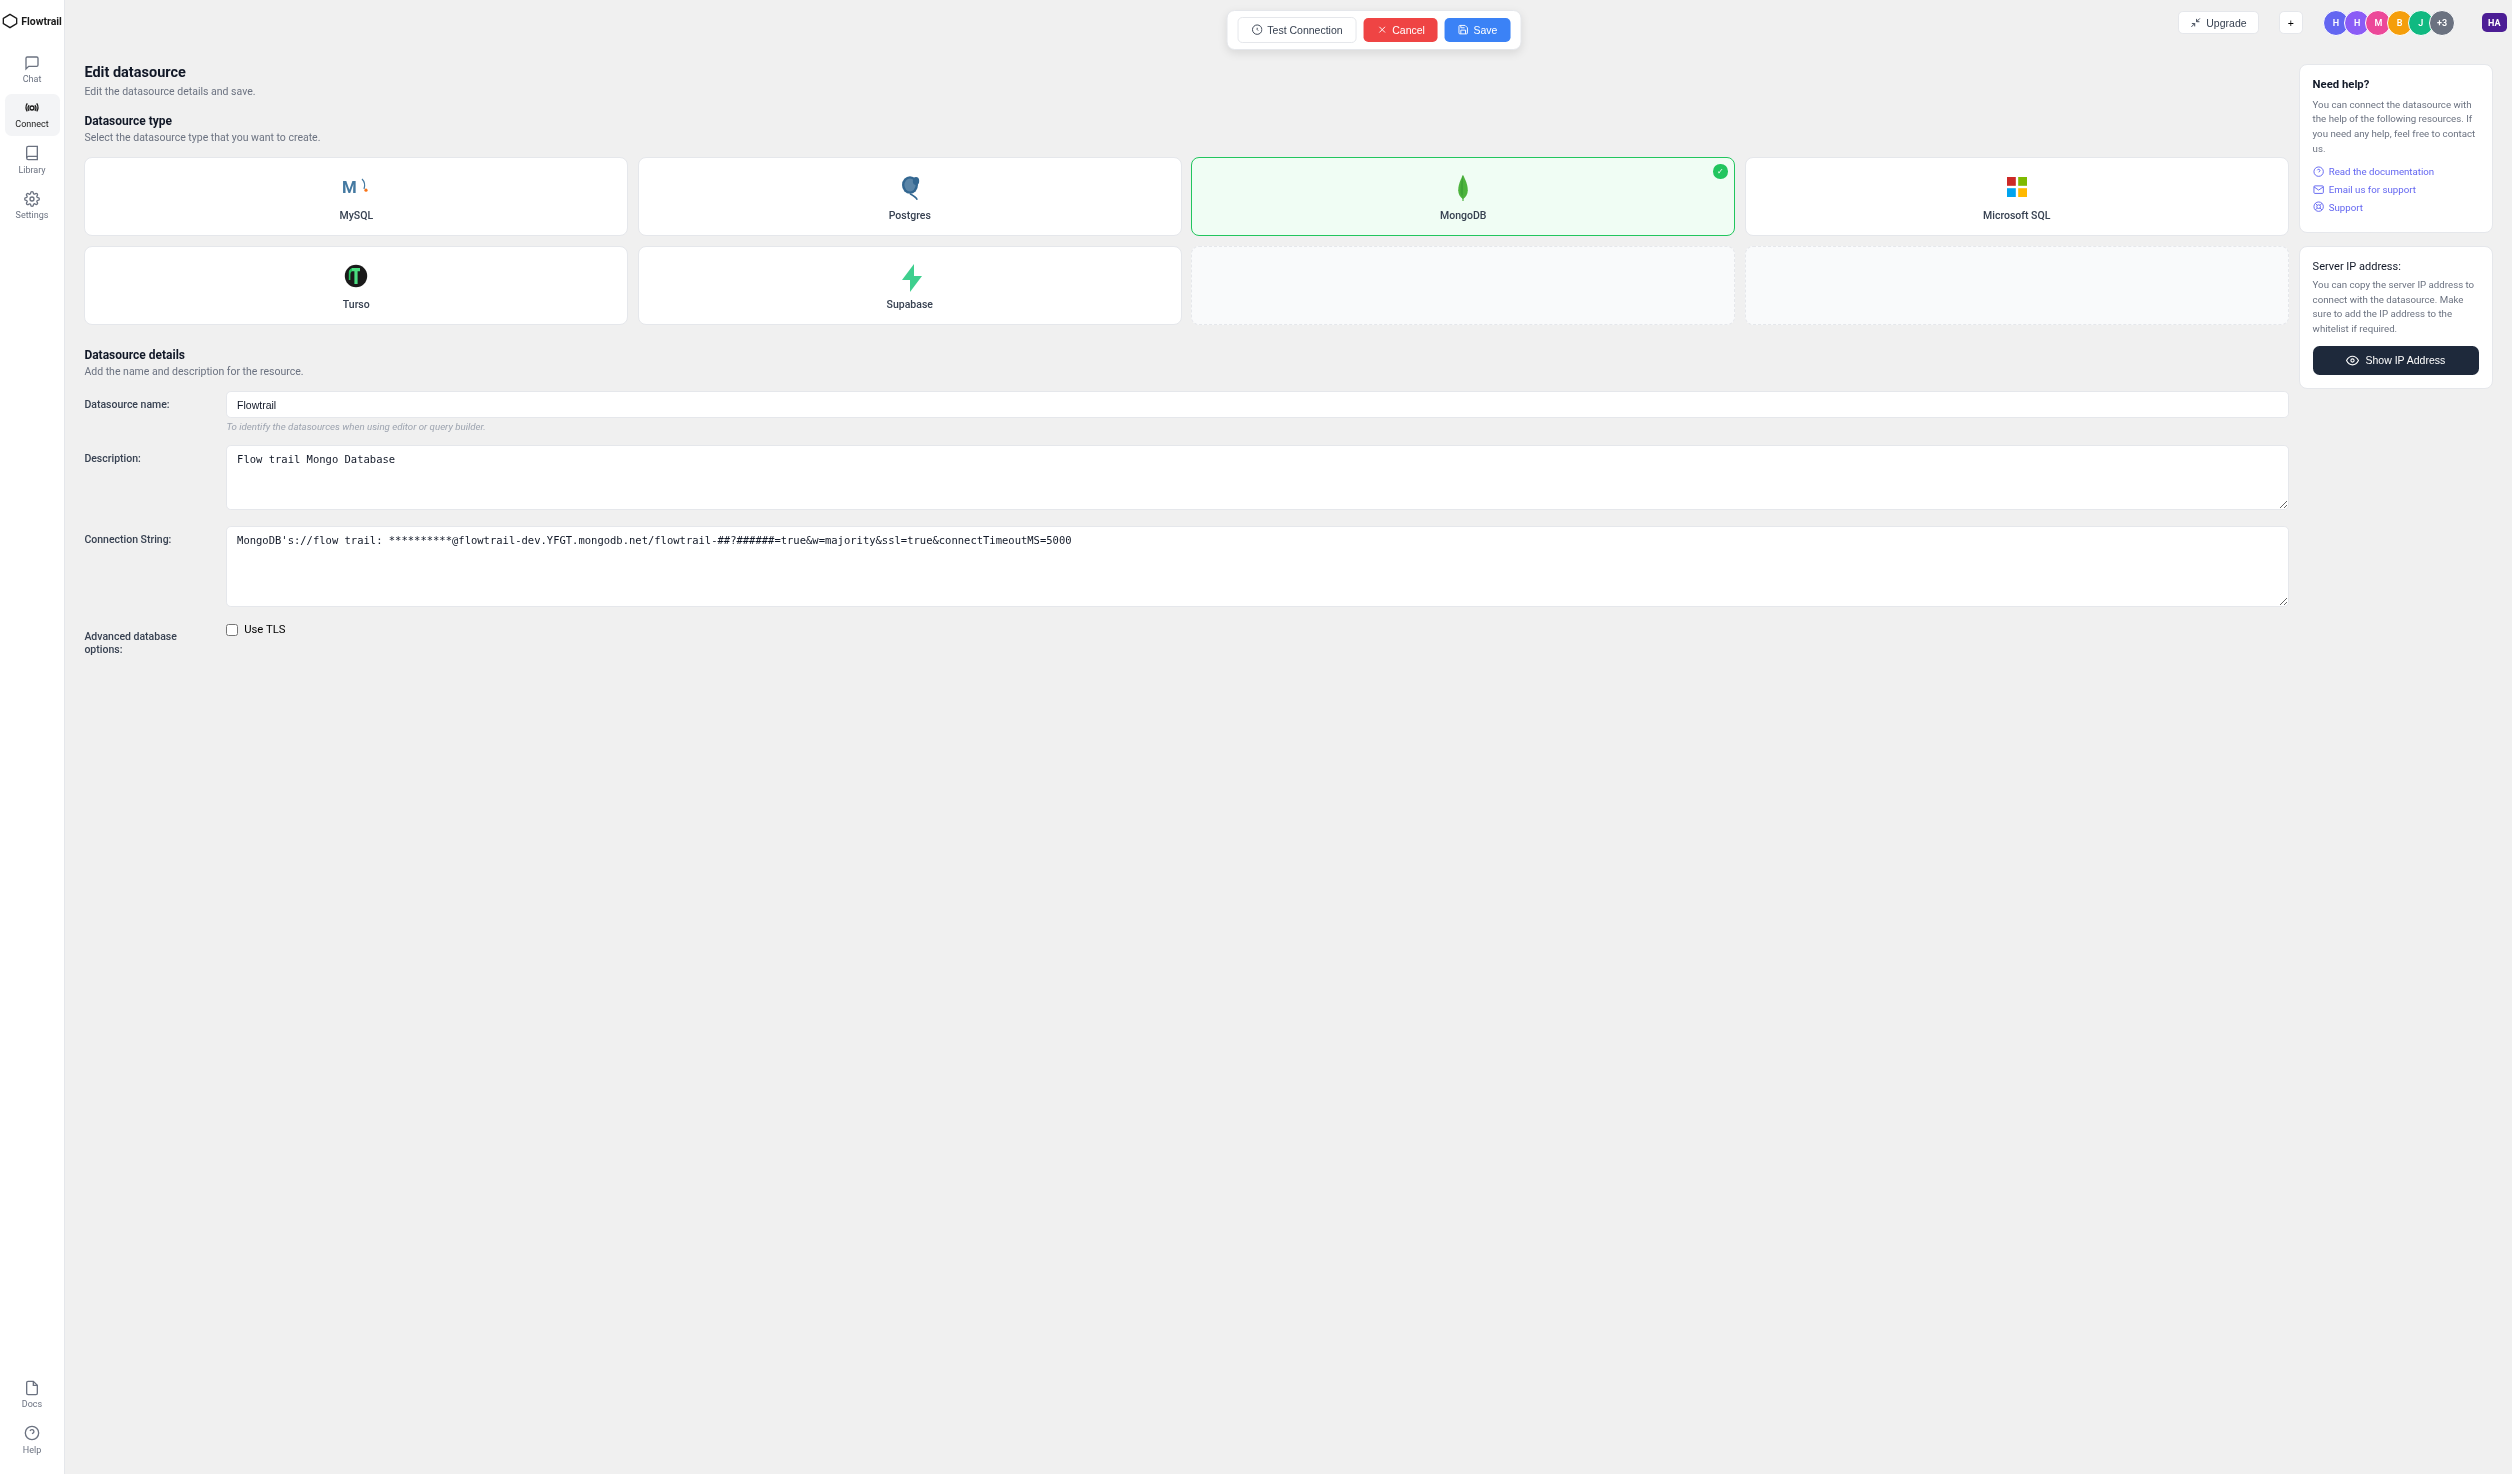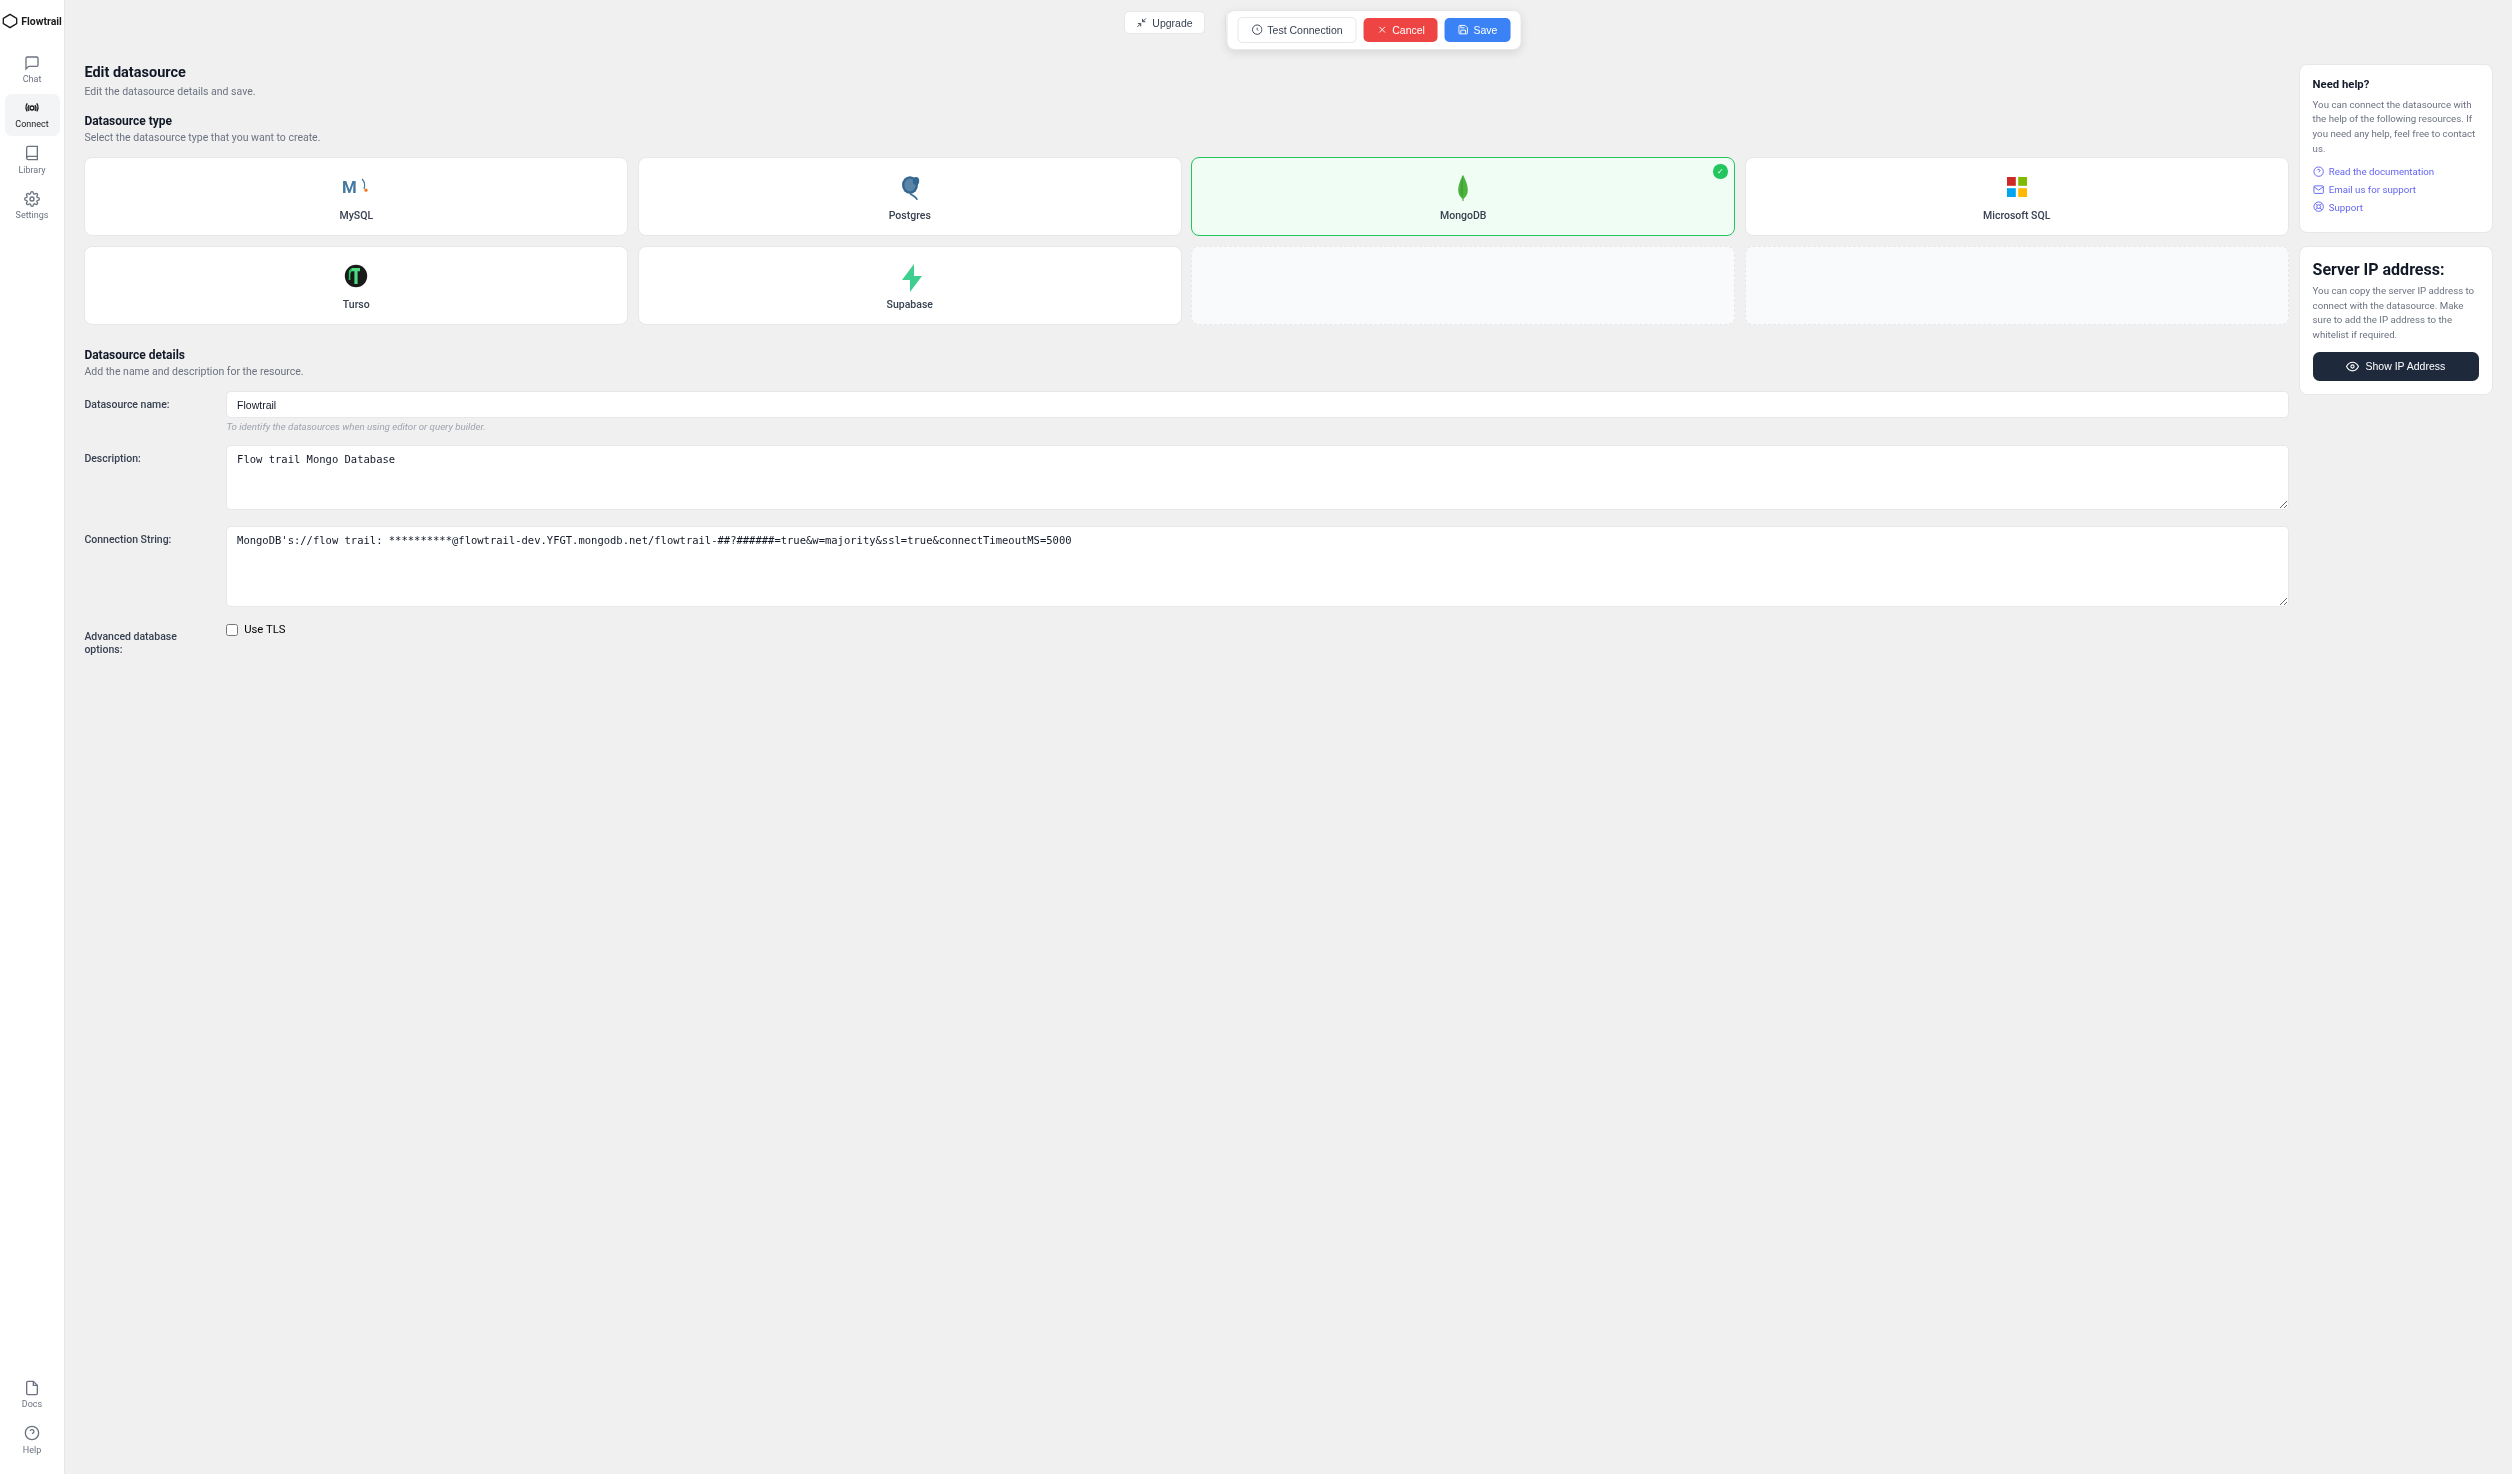--- a/index.html
+++ b/index.html
@@ -62,21 +62,21 @@
     
     .topbar {
       position: absolute;
       top: 0;
       left: 65px;
       right: 0;
       height: 45px;
       background: transparent;
       display: flex;
       align-items: center;
-      justify-content: center;
+      justify-content: flex-end;
       padding: 0 5px;
       gap: 20px;
       z-index: 10;
     }
     .upgrade-btn {
       display: flex;
       align-items: center;
       gap: 4.8px;
       padding: 4.8px 11.3px;
       border: 0.8px solid #e5e7eb;
@@ -364,22 +364,22 @@
       cursor: pointer;
     }
 
     .ip-section {
       background: #fff;
       border: 0.8px solid #e5e7eb;
       border-radius: 8px;
       padding: 13px;
     }
     .ip-title {
-      font-size: 16px;
-      font-weight: 700;
+      font-size: 11px;
+      font-weight: 400;
       color: #111827;
       margin-bottom: 4.8px;
     }
     .ip-text {
       font-size: 9.7px;
       color: #6b7280;
       line-height: 1.5;
       margin-bottom: 9.7px;
     }
     .show-ip-btn {

